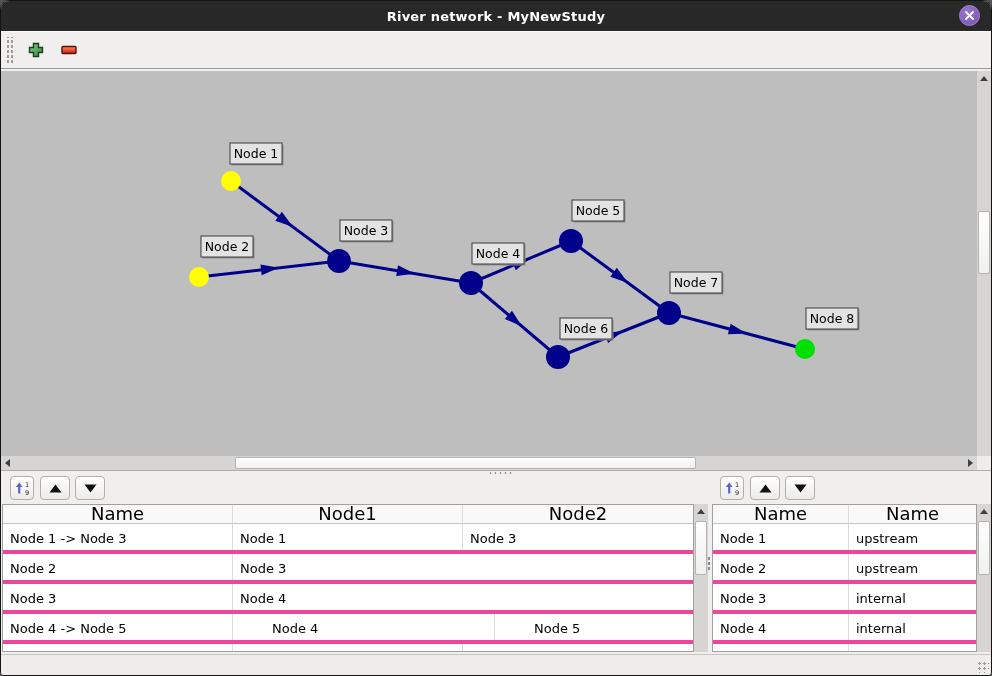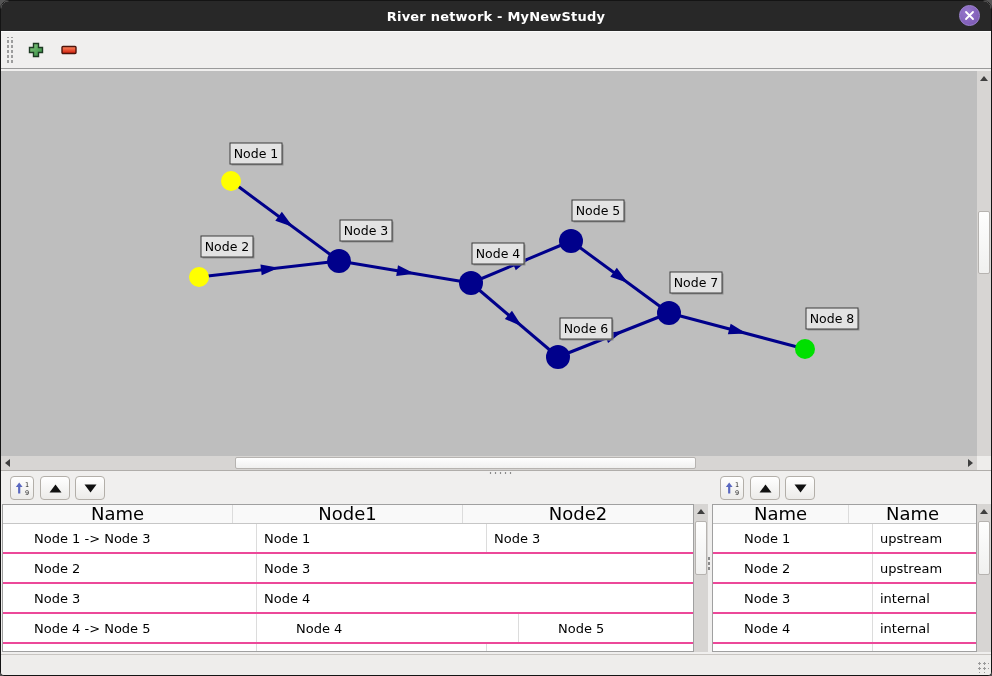--- a/index.html
+++ b/index.html
@@ -79,21 +79,21 @@
 
   .tablebox{position:absolute;top:30px;left:0;bottom:2px;background:#ffffff;
     border:1px solid #a0a0a0;overflow:hidden;}
   .panel.left .tablebox{width:692px;}
   .panel.right .tablebox{width:265px;}
   .thead{display:grid;height:19px;background:#f9f9f9;border-bottom:1px solid #c6c6c6;}
   .th{font-size:18px;line-height:18px;text-align:center;border-right:1px solid #dcdcdc;
     white-space:nowrap;overflow:hidden;}
   .th:last-child{border-right:none;}
   .tbody{height:129px;overflow:hidden;}
-  .tr{display:grid;height:30px;border-bottom:2px solid #ec4899;background:#ffffff;padding-left:24px;}
+  .tr{display:grid;height:30px;border-bottom:4px solid #ec4899;background:#ffffff;}
   .td{font-size:13px;line-height:29px;padding-left:7px;border-right:1px solid #dcdcdc;
     white-space:nowrap;overflow:hidden;}
   .td:last-child{border-right:none;}
 
   .table-vscroll{top:30px;width:14px;height:148px;}
   .panel.left .table-vscroll{left:692px;}
   .panel.right .table-vscroll{left:265px;}
   .table-vscroll .sb-btn.top{top:0;left:0;right:0;height:14px;}
   .table-vscroll .sb-thumb{top:17px;left:1px;right:1px;height:54px;}
 

